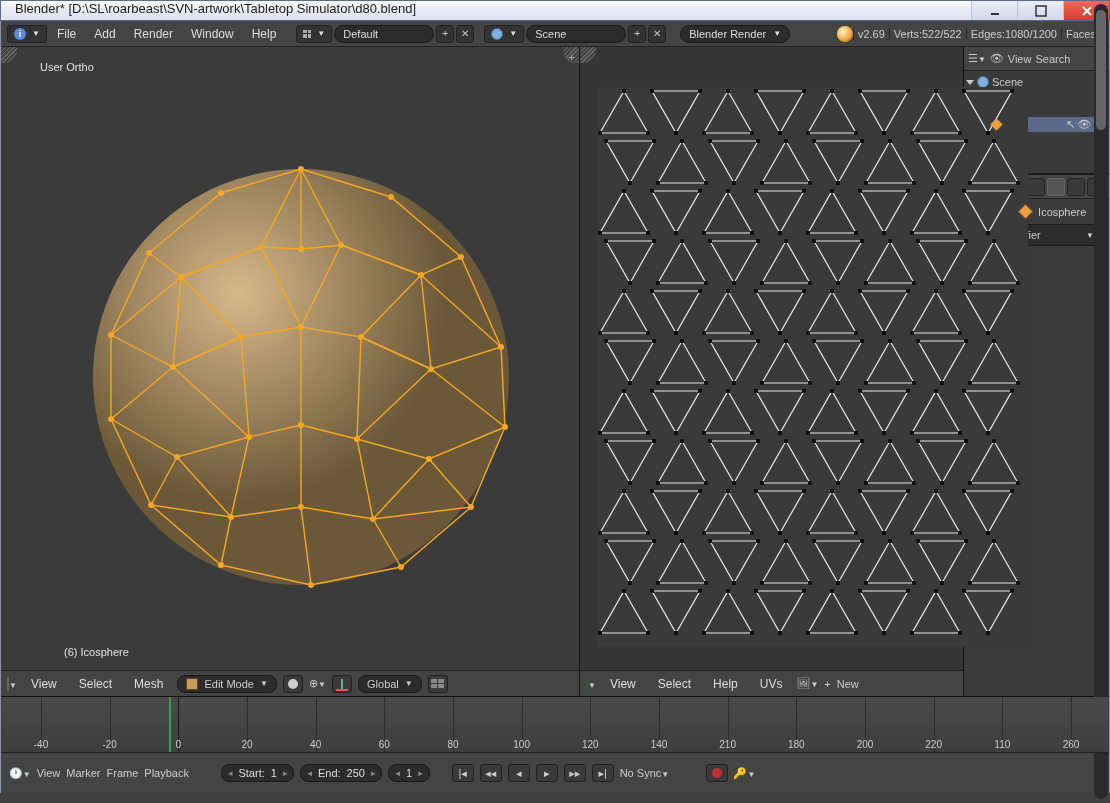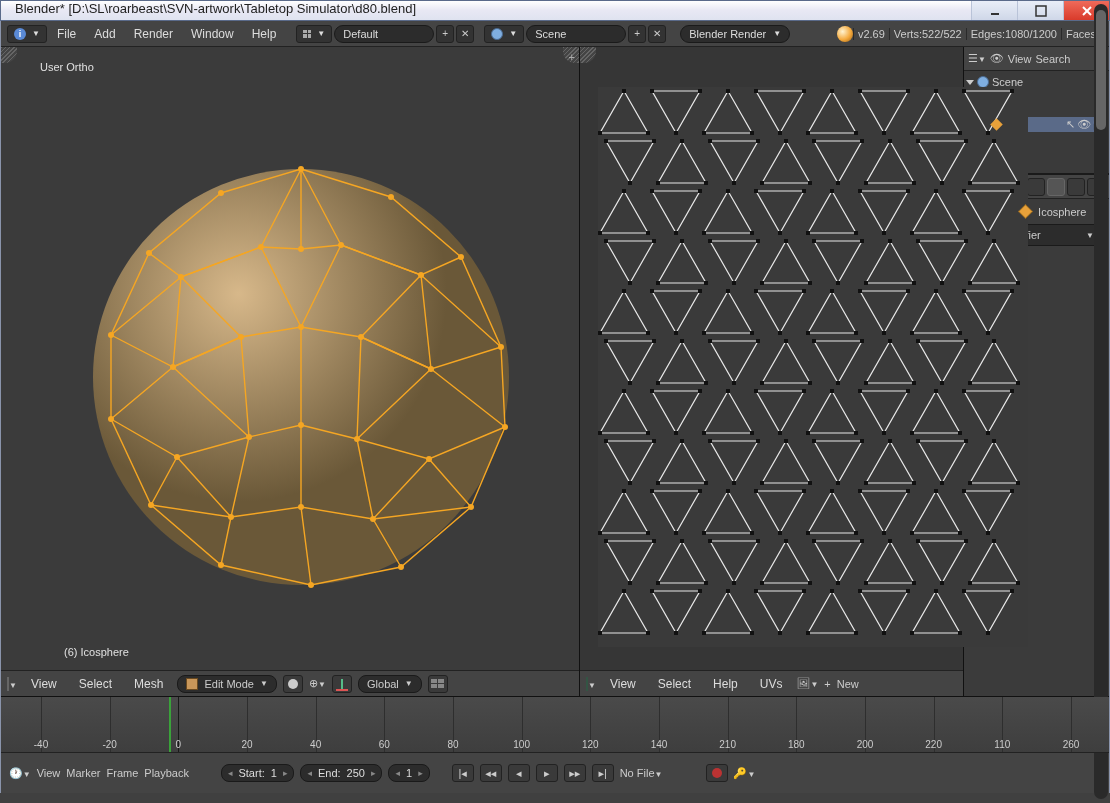--- a/index.html
+++ b/index.html
@@ -752,20 +752,20 @@
           <span>1</span>
           <span class="arr">▸</span>
         </div>
     <div style="width:10px"></div>
     <div class="play-btn">|◂</div>
     <div class="play-btn">◂◂</div>
     <div class="play-btn">◂</div>
     <div class="play-btn">▸</div>
     <div class="play-btn">▸▸</div>
     <div class="play-btn">▸|</div>
-    <div class="field" style="min-width:80px;"><span>No File</span><span style="margin-left:auto;font-size:8px;">▼</span></div>
+    <div class="field" style="min-width:80px;"><span>No Sync</span><span style="margin-left:auto;font-size:8px;">▼</span></div>
     <div class="play-btn">
           <span class="record-dot"></span>
         </div>
     <div class="dd"><span>🔑</span><span style="font-size:8px;">▼</span></div>
   </div>
 </div>
 </div>
 
 </body></html>

